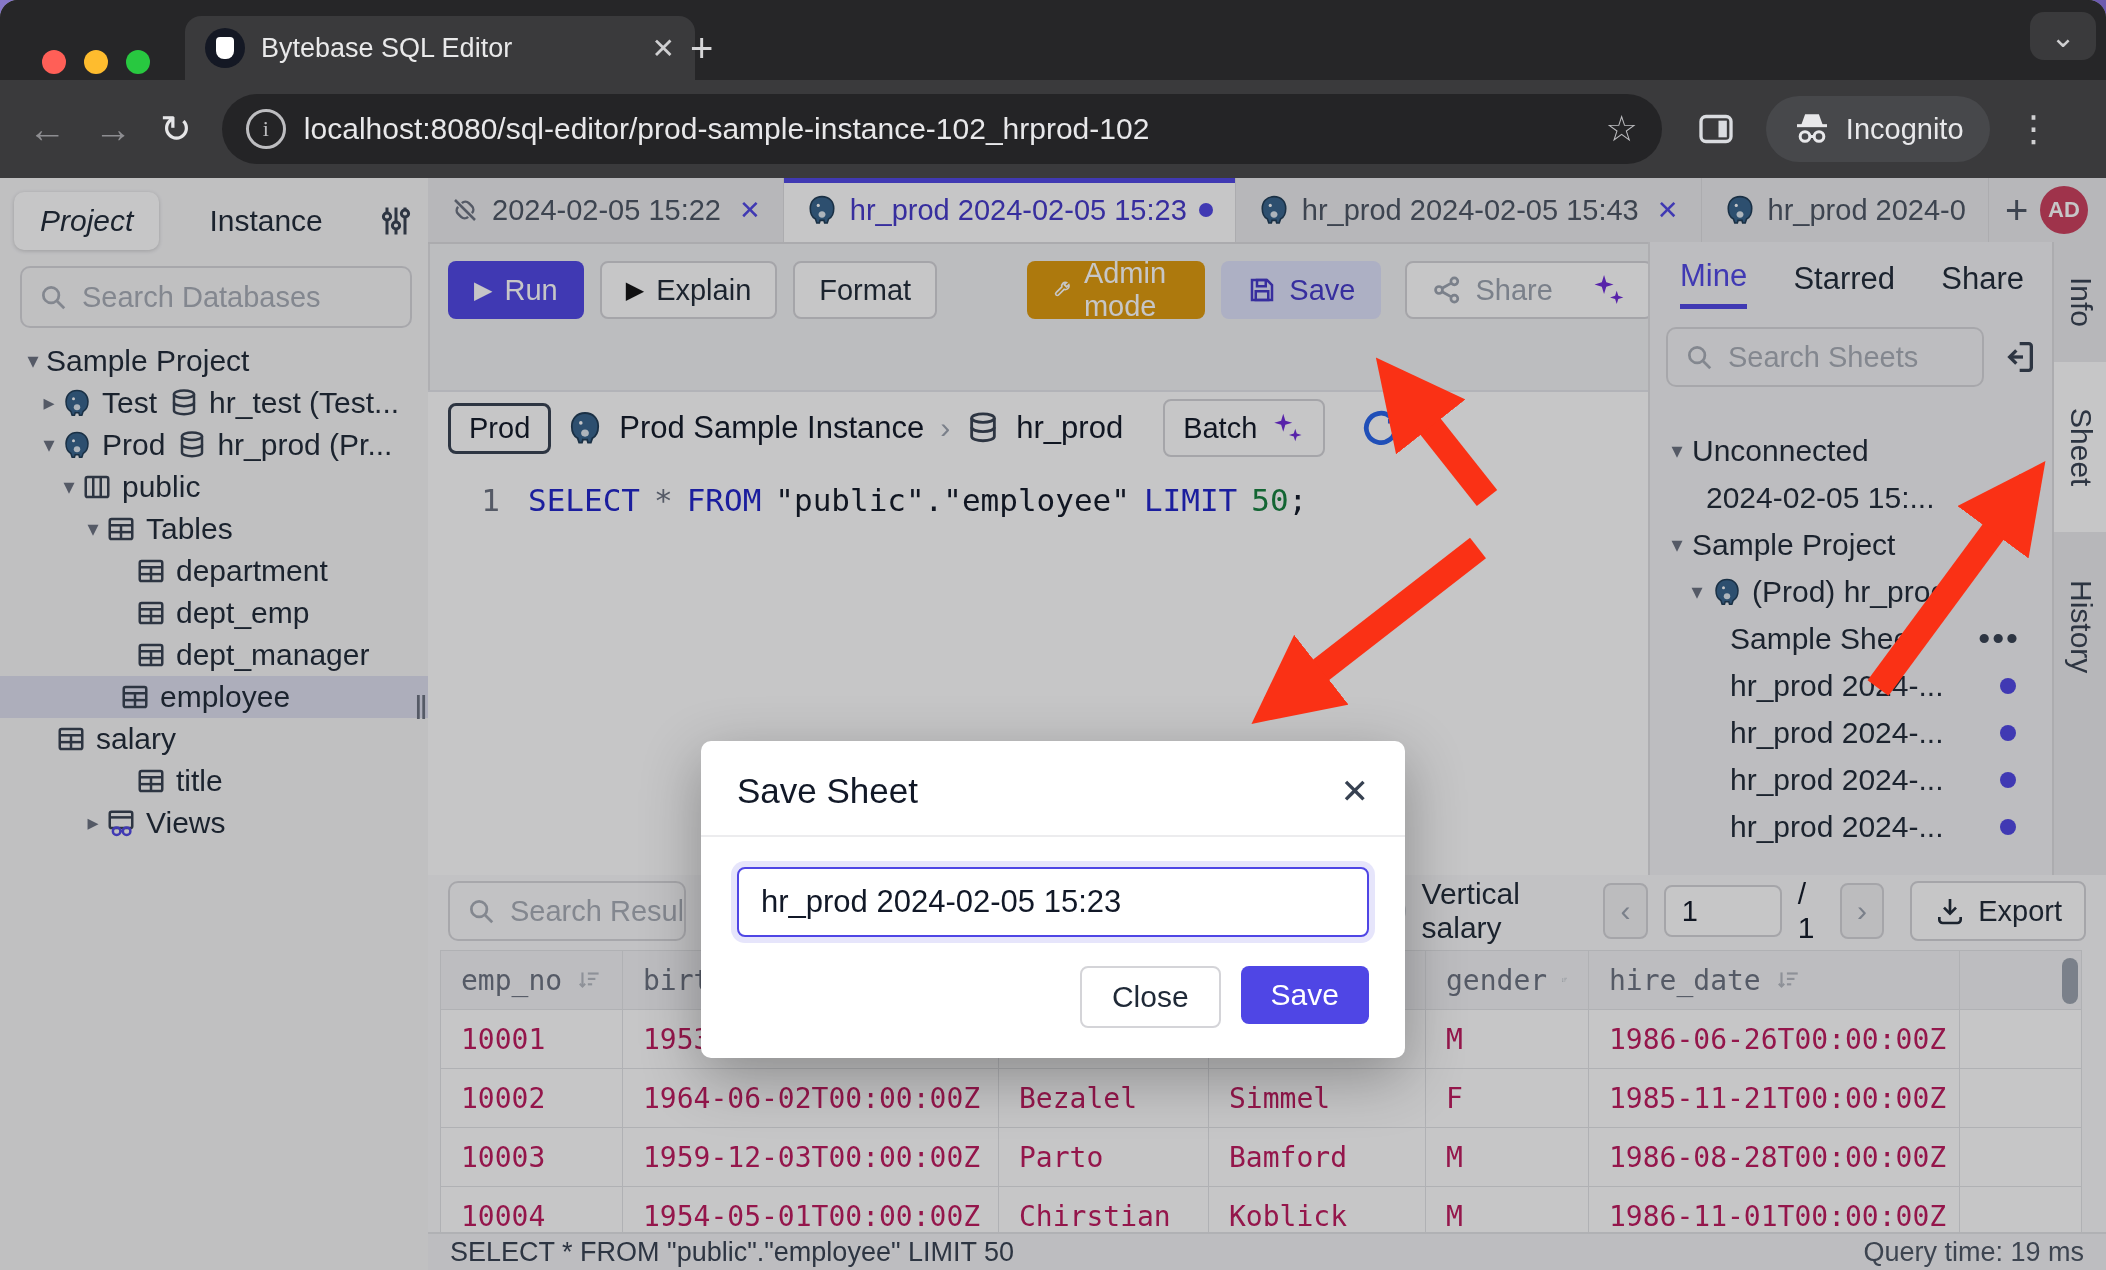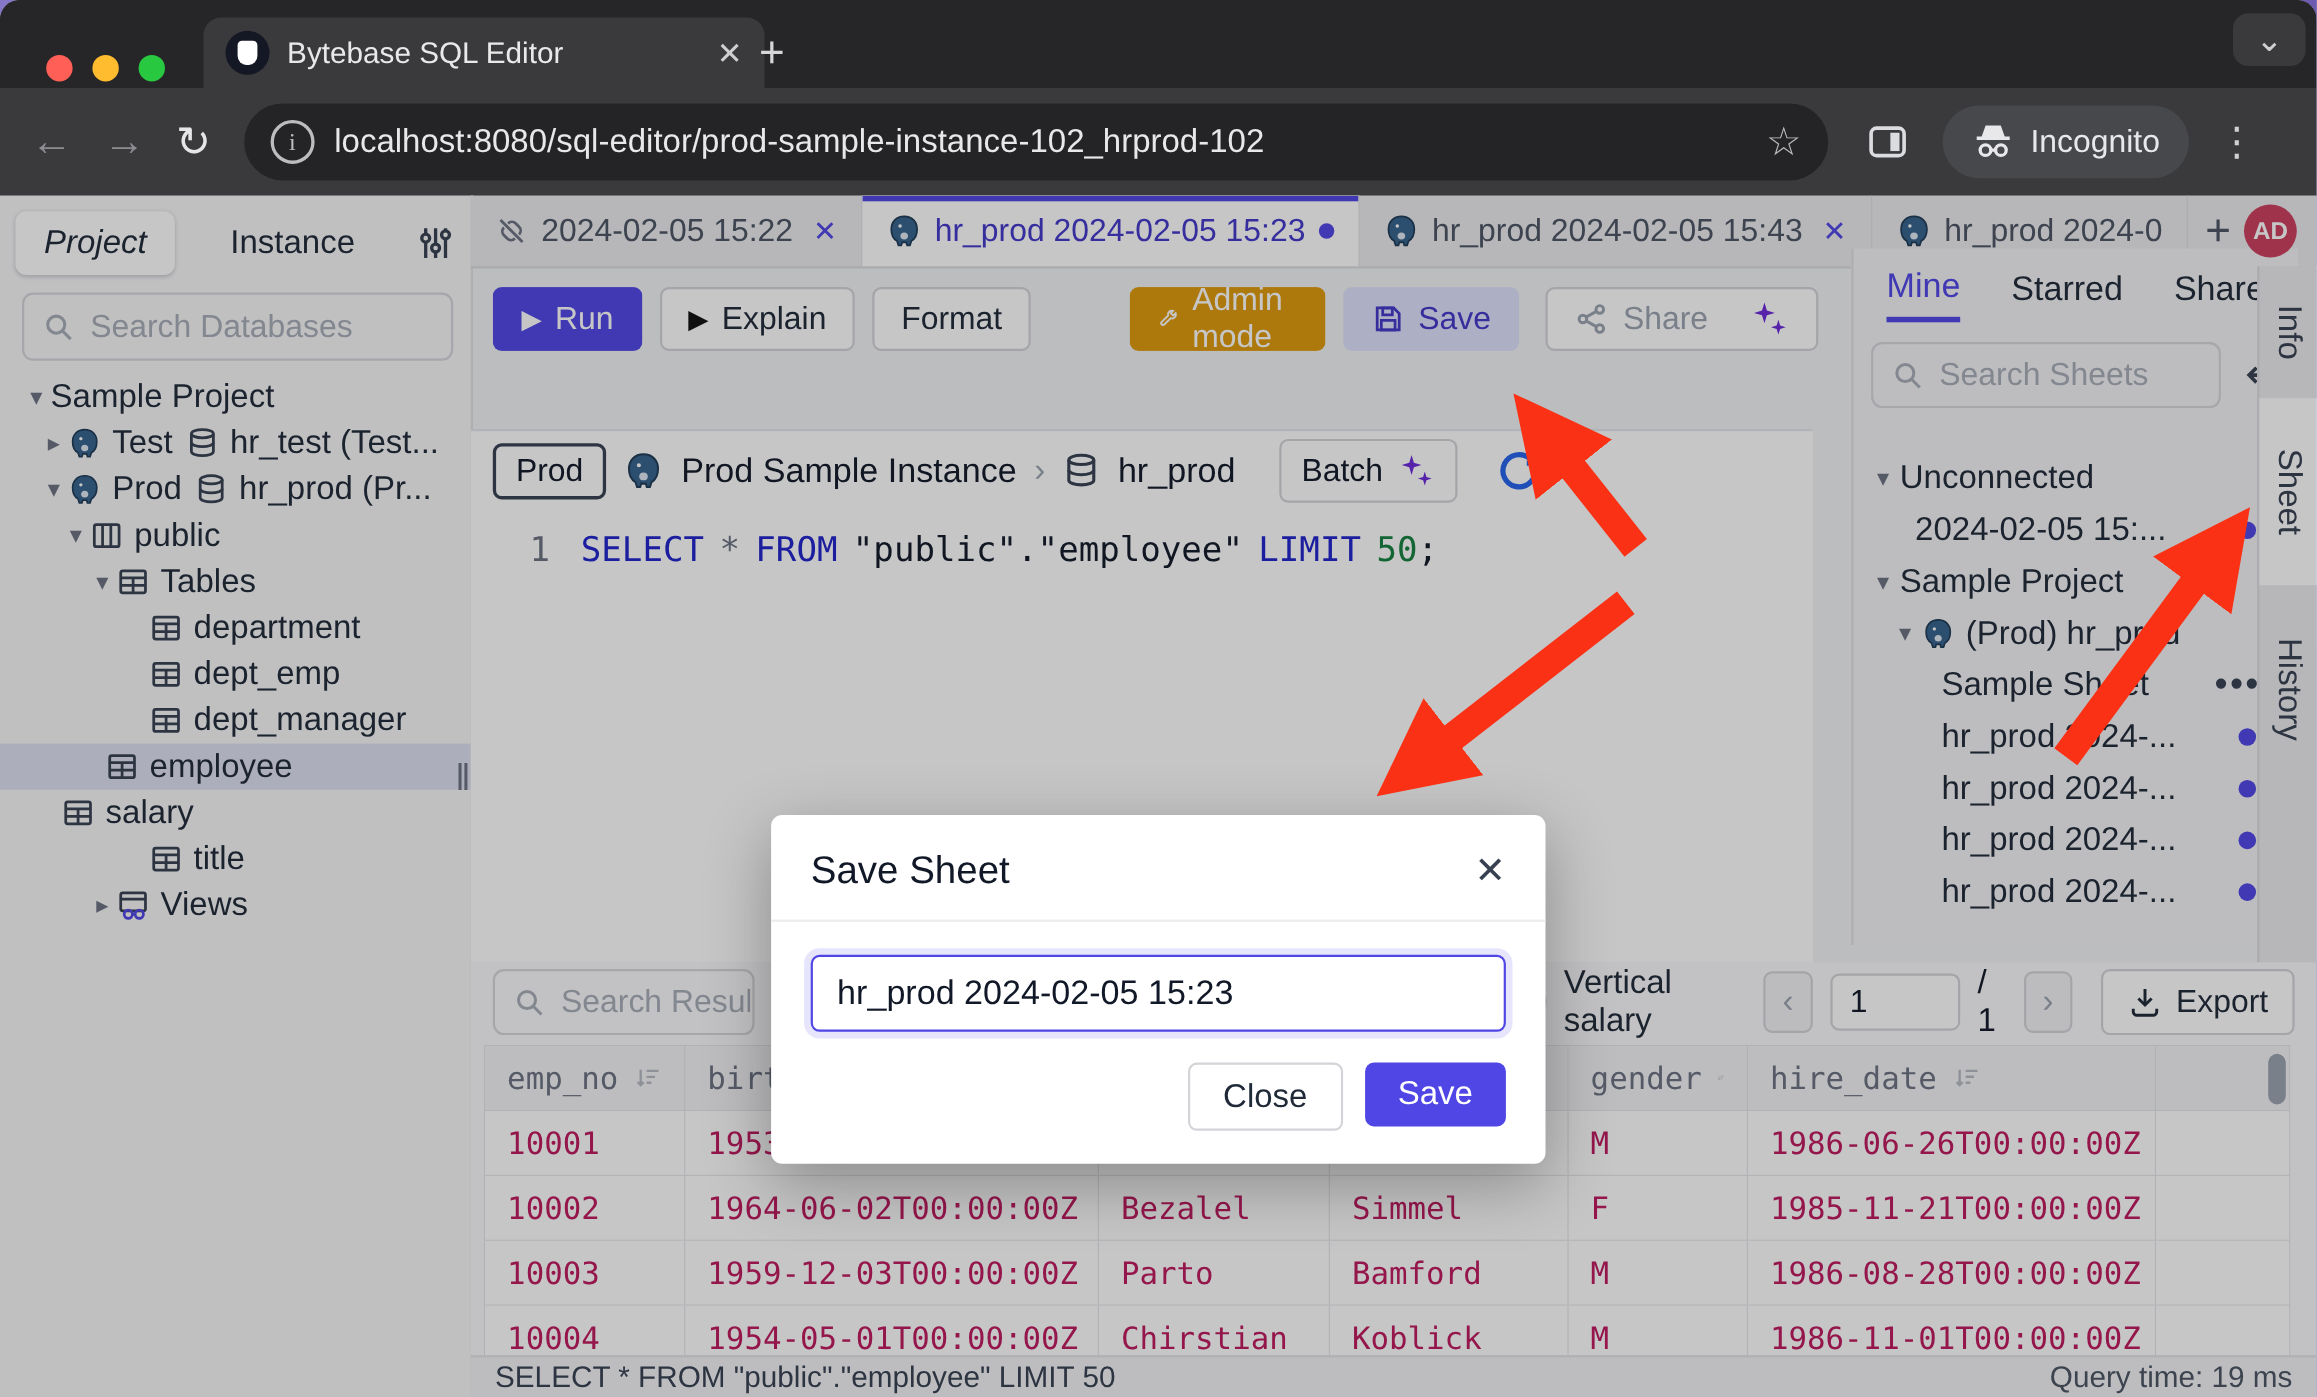--- a/index.html
+++ b/index.html
@@ -64,21 +64,21 @@
   .btn-share{background:#fff;border-color:#d4d4d8;color:#9ca3af;}
   .editor-card{position:absolute;top:148px;left:0;right:0;bottom:0;background:#fff;border-top:2px solid #e5e7eb;}
   .crumbs{display:flex;align-items:center;height:72px;padding:0 20px;gap:16px;font-size:31px;color:#111827;}
   .envchip{border:3px solid #374151;border-radius:8px;padding:6px 18px;font-size:29px;color:#111827;}
   .crumb-sep{color:#9ca3af;font-size:30px;}
   .btn-batch{background:#fff;border:2px solid #d4d4d8;border-radius:8px;display:flex;align-items:center;gap:12px;height:54px;padding:0 18px;font-size:29px;color:#111827;margin-left:24px;}
   .codeline{display:flex;align-items:baseline;font-family:"DejaVu Sans Mono",monospace;font-size:31px;margin-top:18px;}
   .lineno{width:72px;text-align:right;color:#6b7280;margin-right:28px;}
   .kw{color:#1f23c9;} .op{color:#6b7280;} .lit{color:#15803d;} .txt{color:#111827;}
   
-  .sheet-panel{position:absolute;left:1648px;top:48px;width:404px;height:633px;background:#f4f4f6;border-left:2px solid #e0e0e3;margin-left:35px;}
+  .sheet-panel{position:absolute;left:1648px;top:64px;width:404px;height:633px;background:#f4f4f6;border-left:2px solid #e0e0e3;}
   .sp-tabs{display:flex;align-items:center;padding:16px 30px 0 30px;font-size:31px;color:#1f2937;gap:0;}
   .sp-tab{margin-right:auto;padding-bottom:10px;}
   .sp-tab.active{color:#4f46e5;border-bottom:5px solid #4f46e5;}
   .sp-search-row{display:flex;align-items:center;margin:18px 16px 0 16px;gap:14px;}
   .sp-search{flex:1;height:56px;overflow:hidden;}
   .sp-tree{margin-top:40px;}
   .sprow{height:47px;display:flex;align-items:center;font-size:30px;color:#1f2937;white-space:nowrap;}
   .sprow .caret{width:30px;font-size:22px;color:#6b7280;text-align:center;flex:0 0 auto;}
   .sprow .sdot{width:16px;height:16px;border-radius:50%;background:#4f46e5;margin-left:auto;margin-right:38px;flex:0 0 auto;}
   .sprow .menu{margin-left:auto;margin-right:34px;color:#374151;font-size:34px;letter-spacing:2px;}
@@ -297,21 +297,21 @@
           <span class="icon ticon">
                 <svg viewBox="0 0 24 24" fill="none" stroke="#374151" stroke-width="2">
                   <rect x="3" y="4" width="18" height="16" rx="1.5"></rect>
                   <line x1="3" y1="9" x2="21" y2="9"></line>
                   <line x1="3" y1="14.5" x2="21" y2="14.5"></line>
                   <line x1="12" y1="9" x2="12" y2="20"></line>
                 </svg>
               </span>
           <span>dept_manager</span>
         </div>
-        <div class="trow sel" style="padding-left:96px">
+        <div class="trow sel" style="padding-left:120px">
           <span class="icon ticon">
                 <svg viewBox="0 0 24 24" fill="none" stroke="#374151" stroke-width="2">
                   <rect x="3" y="4" width="18" height="16" rx="1.5"></rect>
                   <line x1="3" y1="9" x2="21" y2="9"></line>
                   <line x1="3" y1="14.5" x2="21" y2="14.5"></line>
                   <line x1="12" y1="9" x2="12" y2="20"></line>
                 </svg>
               </span>
           <span>employee</span>
         </div>

